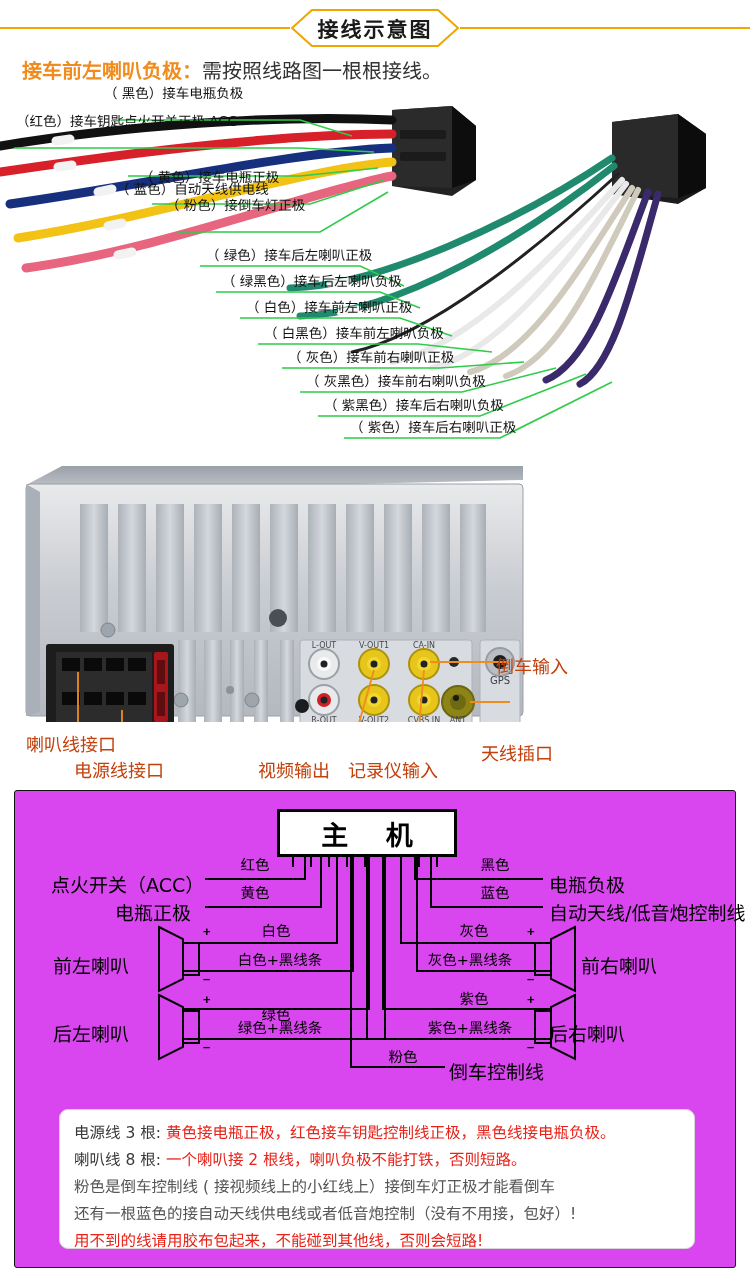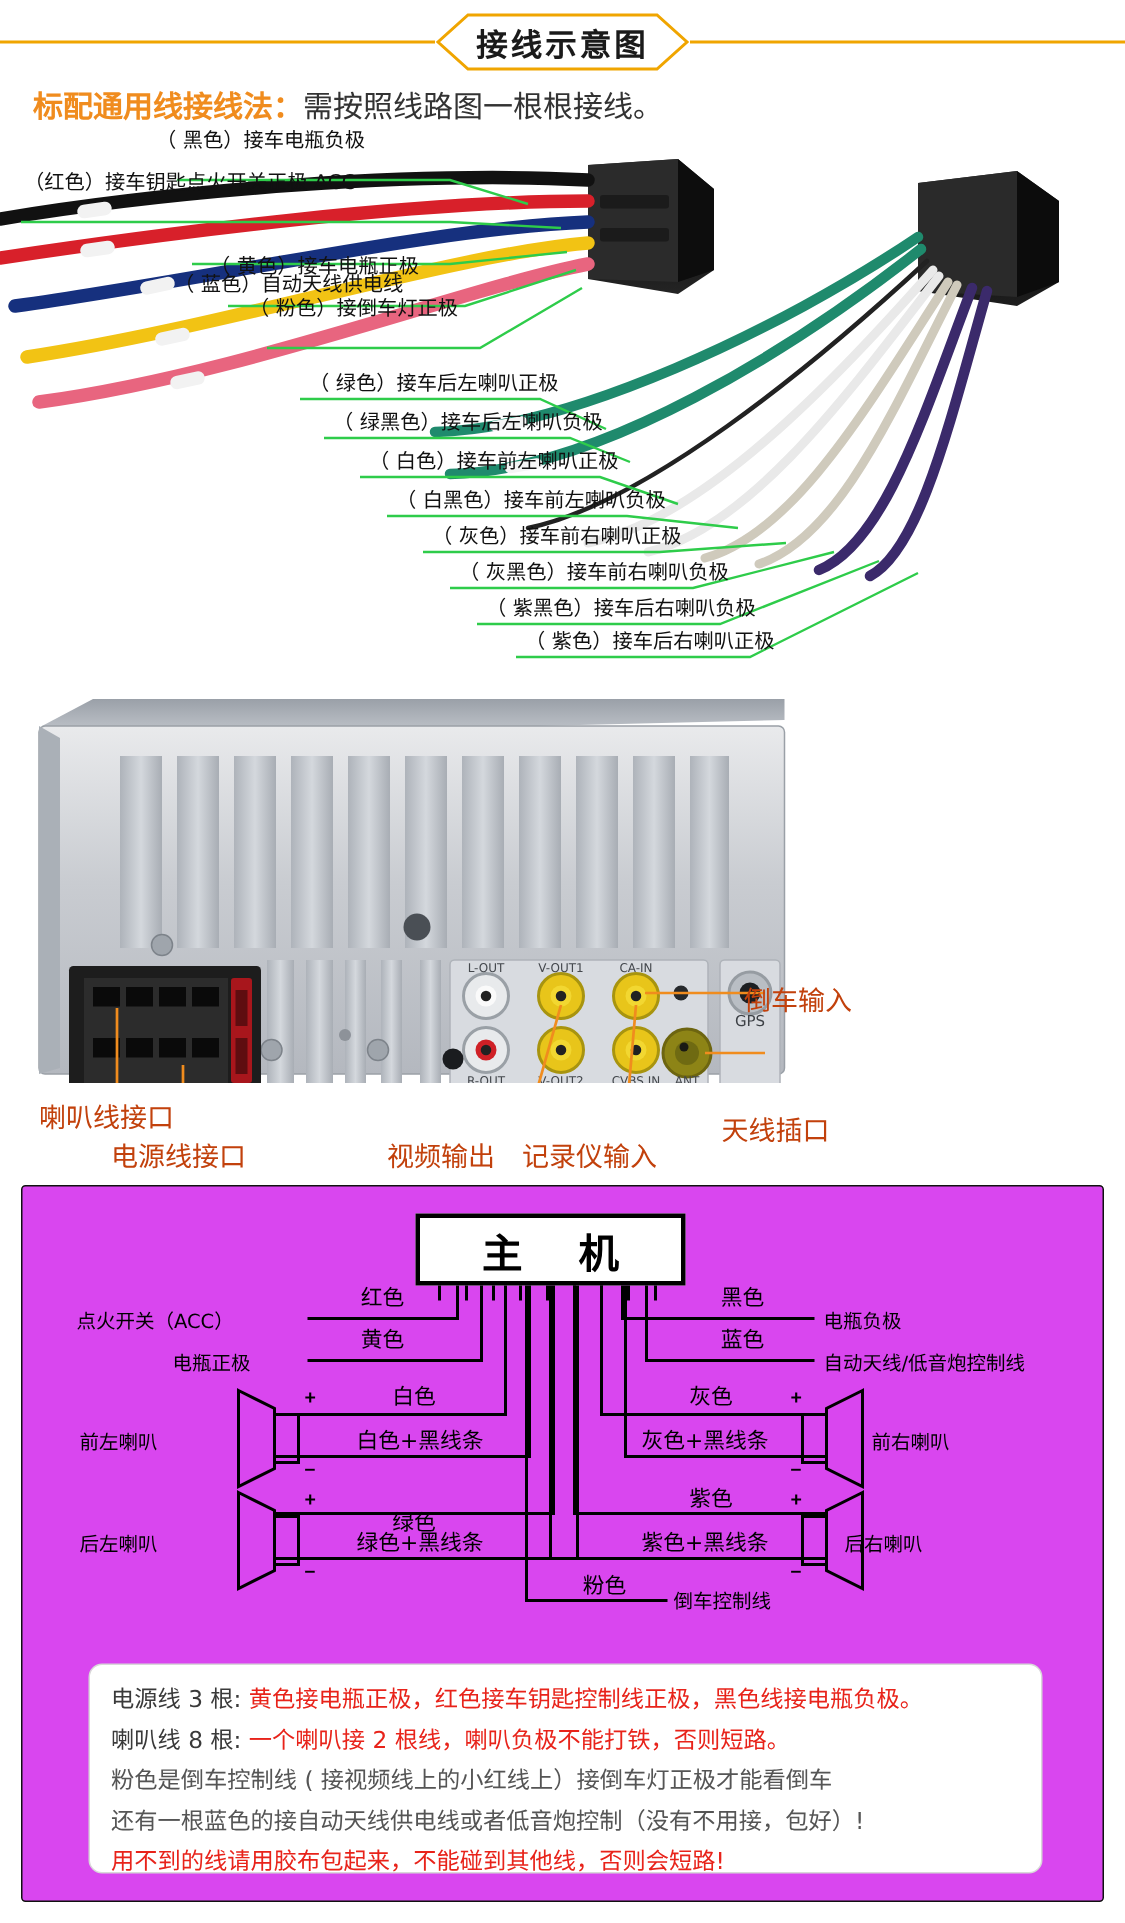--- a/index.html
+++ b/index.html
@@ -48,21 +48,21 @@
     font-family:Liberation Serif, serif;
   }
 
   
   #panel {
     top:790px; left:14px; width:722px; height:478px;
     border:1.5px solid #111; border-radius:3px; background:#d946ef;
   }
   #schem { position:absolute; top:0; left:0; }
   .sch-label {
-    position:absolute; font-size:13px; color:#000; white-space:nowrap;
+    position:absolute; font-size:19px; color:#000; white-space:nowrap;
     font-family:"DejaVu Sans","Liberation Sans",sans-serif;
   }
   .sch-wire {
     position:absolute; font-size:14.5px; color:#000; white-space:nowrap;
     text-align:center;
     font-family:"DejaVu Sans","Liberation Sans",sans-serif;
   }
   .sign { position:absolute; font-size:13px; color:#000; font-weight:bold; }
 
   
@@ -96,21 +96,21 @@
   <div class="rule right"></div>
   <div class="hexwrap">
     <svg width="170" height="40" viewBox="0 0 170 40">
       <polygon points="22,2 148,2 168,20 148,38 22,38 2,20" fill="none" stroke="#f0a500" stroke-width="2"></polygon>
     </svg>
   </div>
   <div class="btitle">接线示意图</div>
 </div>
 
 <div id="subhead" class="abs">
-  <span class="hl">标配通用线接线法：</span><span class="rest">需按照线路图一根根接线。</span>
+  <span class="hl">接车前左喇叭负极：</span><span class="rest">需按照线路图一根根接线。</span>
 </div>
 
 <div id="harness" class="abs">
   <svg width="750" height="360" viewBox="0 0 750 360">
     <defs>
       <linearGradient id="conn1" x1="0" y1="0" x2="0" y2="1">
         <stop offset="0%" stop-color="#3a3a3a"></stop>
           <stop offset="55%" stop-color="#141414"></stop>
         <stop offset="100%" stop-color="#242424"></stop>
       </linearGradient>
@@ -420,21 +420,21 @@
   <div class="sch-wire" style="left:180px;top:225px; width:170px;">绿色+黑线条</div>
   <div class="sign" style="left:188px;top:201px;">+</div>
   <div class="sign" style="left:188px;top:248px;">–</div>
 
   <div class="sch-label" style="left:566px;top:160px;">前右喇叭</div>
   <div class="sch-wire" style="left:394px;top:128px; width:130px;">灰色</div>
   <div class="sch-wire" style="left:370px;top:157px; width:170px;">灰色+黑线条</div>
   <div class="sign" style="left:512px;top:133px;">+</div>
   <div class="sign" style="left:512px;top:180px;">–</div>
 
-  <div class="sch-label" style="left:548px;top:228px;">后右喇叭</div>
+  <div class="sch-label" style="left:534px;top:228px;">后右喇叭</div>
   <div class="sch-wire" style="left:394px;top:196px; width:130px;">紫色</div>
   <div class="sch-wire" style="left:370px;top:225px; width:170px;">紫色+黑线条</div>
   <div class="sign" style="left:512px;top:201px;">+</div>
   <div class="sign" style="left:512px;top:248px;">–</div>
 
   <div class="sch-wire" style="left:348px;top:254px; width:80px;">粉色</div>
   <div class="sch-label" style="left:434px;top:266px;">倒车控制线</div>
 
   <div id="notes">
     <div class="note">

